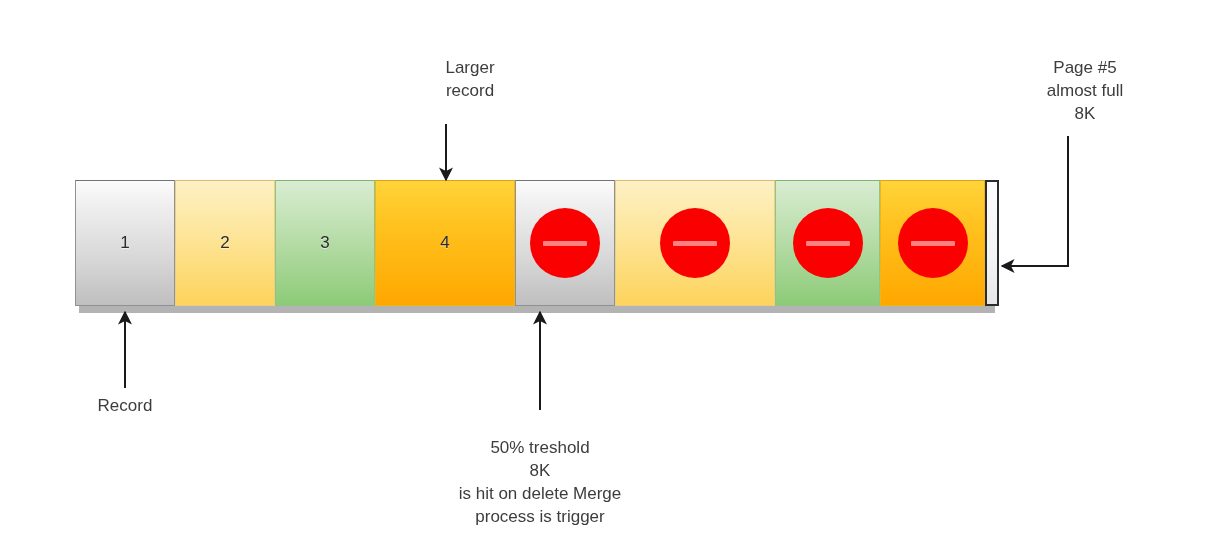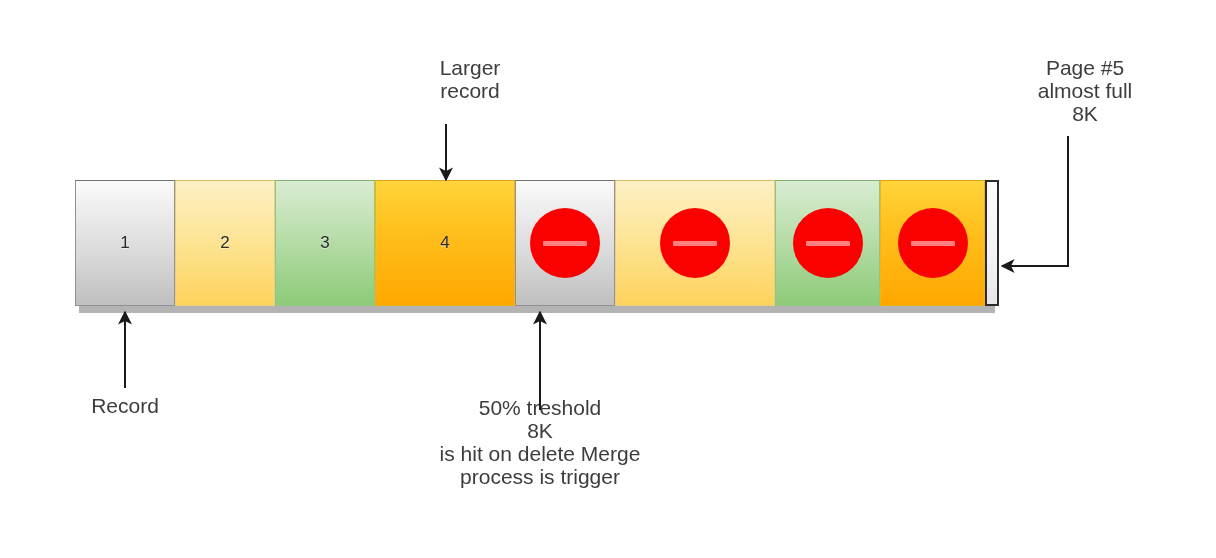--- a/index.html
+++ b/index.html
@@ -112,21 +112,21 @@
     width: 44px;
     height: 5px;
     background: #ff8080;
     border-radius: 1px;
   }
 
   
   .anno {
     position: absolute;
     font-family: "Liberation Sans", sans-serif;
-    font-size: 21px;
+    font-size: 17px;
     line-height: 23px;
     color: #3d3d3d;
     text-align: center;
     white-space: pre-line;
   }
   #anno-larger-record {
     left: 380px;
     top: 56px;
     width: 180px;
   }
@@ -135,21 +135,21 @@
     top: 56px;
     width: 200px;
   }
   #anno-record {
     left: 60px;
     top: 394px;
     width: 130px;
   }
   #anno-threshold {
     left: 380px;
-    top: 396px;
+    top: 436px;
     width: 320px;
   }
 
   
   #arrows {
     position: absolute;
     left: 0; top: 0;
     width: 1216px;
     height: 558px;
     z-index: 5;

